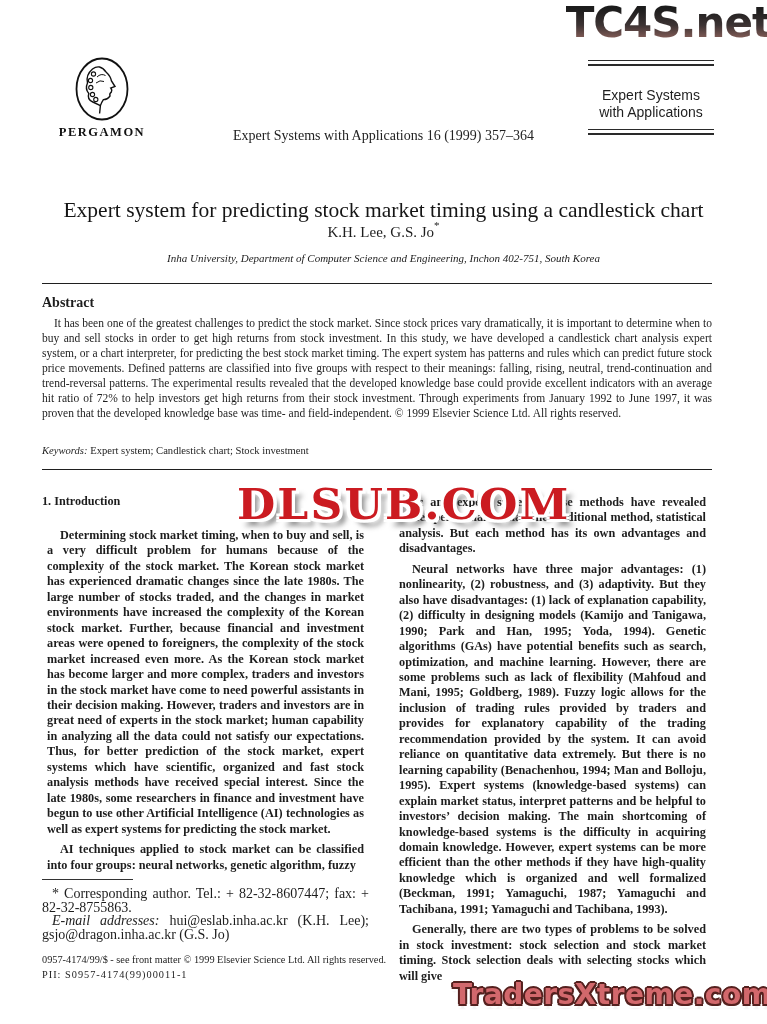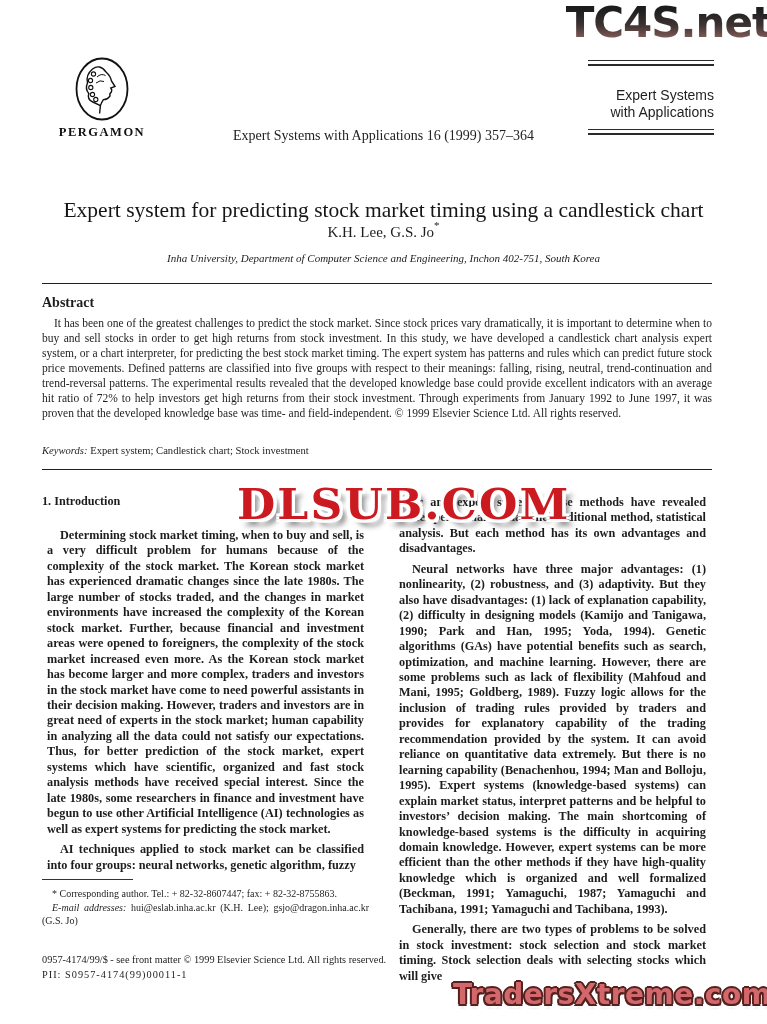--- a/index.html
+++ b/index.html
@@ -42,21 +42,21 @@
       0 5px 2px #f2f2f2;
   }
 
   
   .logo-wrap { position:absolute; left:46px; top:56px; width:112px; text-align:center; }
   .logo-svg { display:block; margin:0 auto; }
   .logo-label { font-weight:bold; font-size:12.5px; letter-spacing:1.5px; margin-top:3px; color:#111; }
   .citation { position:absolute; left:0; right:0; top:128px; text-align:center; font-size:14px; color:#222; }
   .journal-box { position:absolute; left:588px; top:60px; width:126px; text-align:center; }
   .rule-pair { height:3px; border-top:1px solid #2a2a2a; border-bottom:2.5px solid #2a2a2a; }
-  .journal-name { font-family:"Liberation Sans", sans-serif; font-size:14px; line-height:17px; margin:21px 0 8px; color:#1f1f1f;text-align:right; }
+  .journal-name { font-family:"Liberation Sans", sans-serif; font-size:14px; line-height:17px; margin:21px 0 8px; color:#1f1f1f; }
 
   
   .title { position:absolute; left:28px; right:28px; top:182px; text-align:center; font-size:21.5px; font-weight:normal; margin:16px; color:#151515; }
   .authors { position:absolute; left:0; right:0; top:221px; text-align:center; font-size:15px; }
   .authors sup { font-size:11px; position:relative; top:-2px; }
   .affiliation { position:absolute; left:0; right:0; top:252px; text-align:center; font-style:italic; font-size:11px; color:#222; }
 
   .rule-a { position:absolute; left:42px; width:670px; top:283px; border-top:1.6px solid #1f1f1f; }
   .rule-b { position:absolute; left:42px; width:670px; top:469px; border-top:1.6px solid #1f1f1f; }
 
@@ -67,21 +67,21 @@
   .kw-label { font-style:italic; }
 
   
   .col-left  { position:absolute; left:42px;  top:492px; width:327px; }
   .col-right { position:absolute; left:394px; top:490px; width:317px; }
   .section-head { font-size:12.2px; font-weight:bold; margin:2px 0 19px 0; }
   .body-p { font-size:12.25px; line-height:15.45px; text-align:justify; margin:5px;font-weight:bold; }
   .ind { text-indent:13px; }
 
   
-  .footnote { position:absolute; left:42px; top:879px; width:327px; font-size:10px; line-height:13.5px; }
+  .footnote { position:absolute; left:42px; top:879px; width:327px; font-size:14px; line-height:13.5px; }
   .fn-rule { width:91px; border-top:1px solid #333; margin-bottom:7px; }
   .fn-p { margin:0; text-align:justify; text-indent:10px; }
   .fn-label { font-style:italic; }
   .copyright { position:absolute; left:42px; top:953px; font-size:10.3px; line-height:14.5px; }
   .pii { letter-spacing:1px; }
 </style>
 </head>
 <body>
 
 <div class="page">

